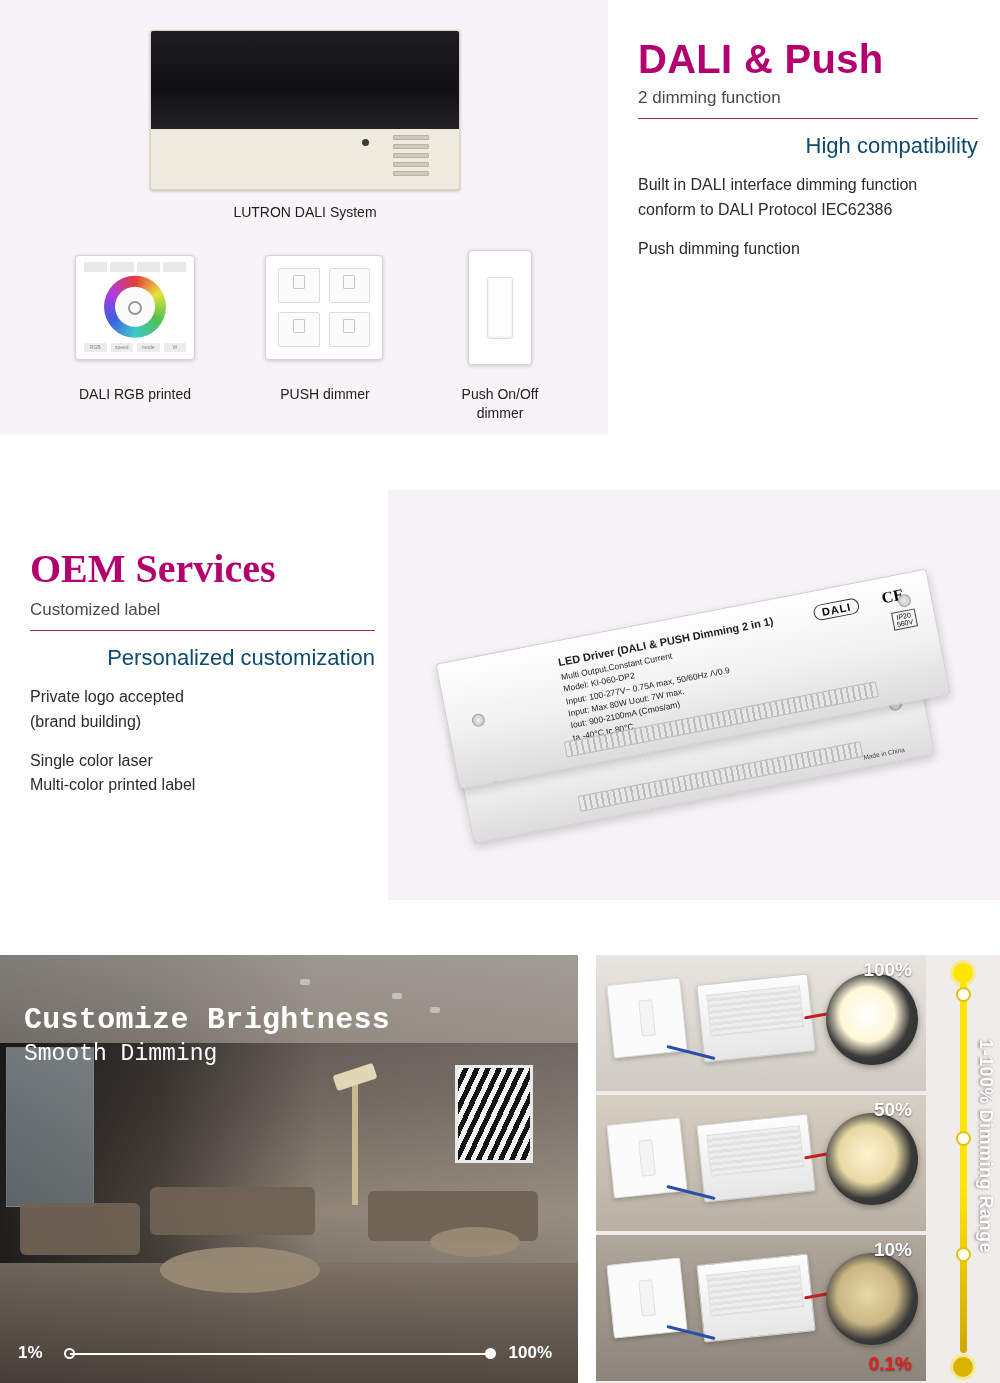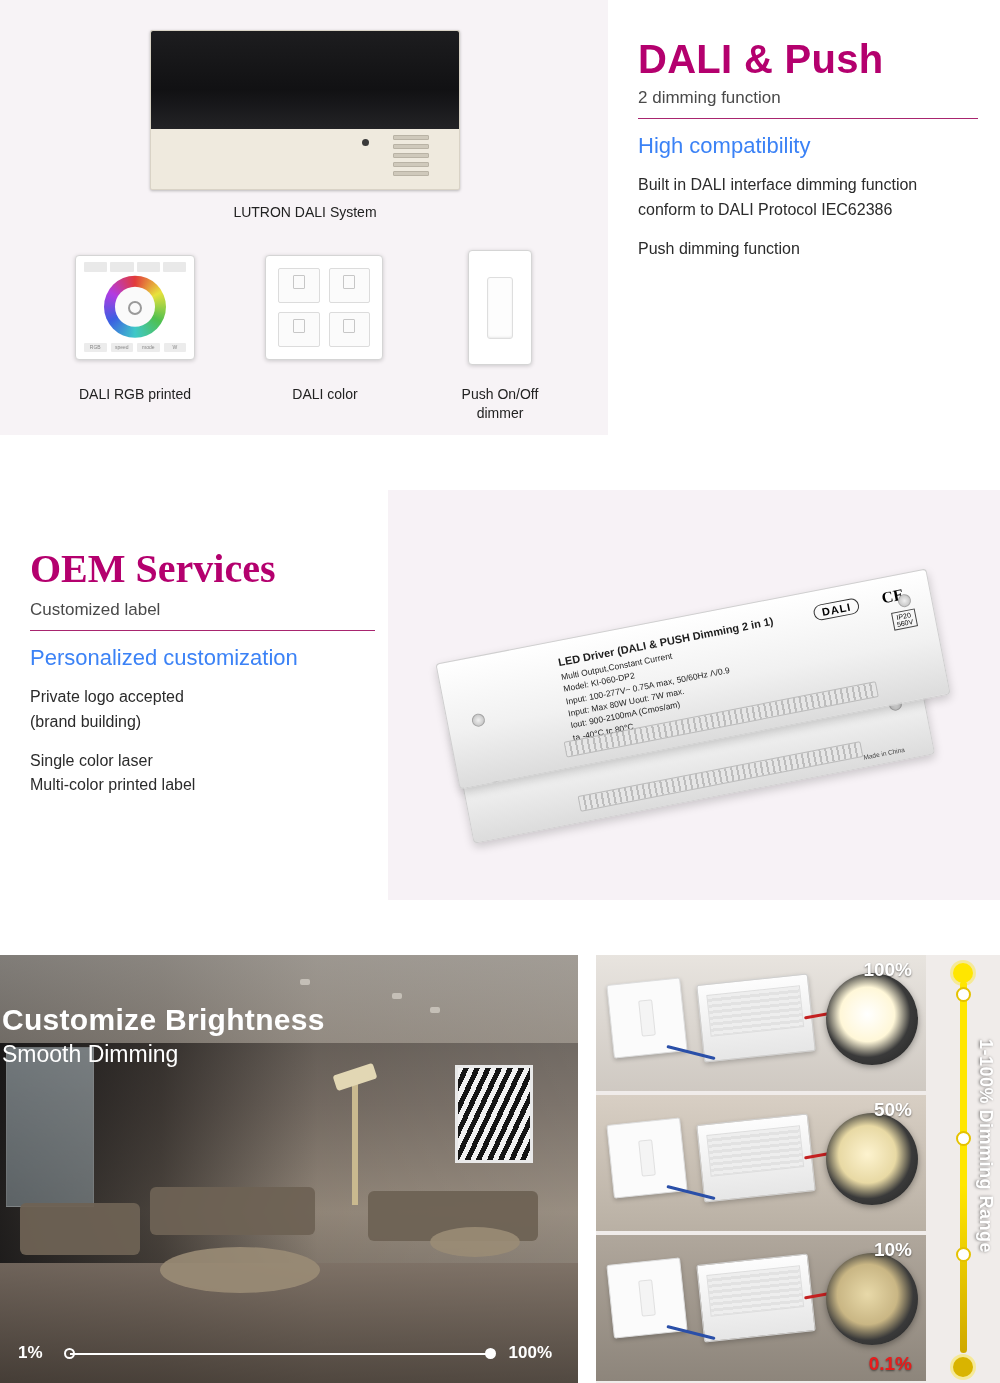--- a/index.html
+++ b/index.html
@@ -117,21 +117,21 @@
   .cap-dali { left: 245px; top: 385px; width: 160px; }
   .cap-push { left: 440px; top: 385px; width: 120px; }
 
   .sec1-right { position: absolute; left: 638px; top: 38px; width: 340px; }
   .h-pink {
     font-size: 40px; font-weight: bold; color: #b4006e;
     letter-spacing: .3px; line-height: 1.05;
   }
   .sub-gray { font-size: 17px; color: #4a4a4a; margin-top: 8px; }
   .rule { height: 1px; background: #a8256f; margin: 10px 0 14px 0; }
-  .h-sub { font-size: 22px; color: #3b82f6; margin-bottom: 14px; }
+  .h-sub { font-size: 22px; color: #0c4a6e; margin-bottom: 14px; text-align: right; }
   .p-body { font-size: 16px; color: #2b2b2b; line-height: 1.55; margin-bottom: 14px; }
 
   
   .sec2 { position: absolute; left: 0; top: 470px; width: 1000px; height: 460px; }
   .sec2-left { position: absolute; left: 30px; top: 75px; width: 345px; }
   .h-oem { font-size: 40px; font-weight: bold; color: #b4006e; font-family: Liberation Serif, serif; }
   .sec2-img {
     position: absolute; left: 388px; top: 20px;
     width: 612px; height: 410px;
     background: #f7f2f6;
@@ -210,21 +210,21 @@
   .win {
     position:absolute; left:6px; top:92px; width:88px; height:160px;
     background: linear-gradient(180deg,#b9c6cc,#8d9aa0); opacity:.55;
     border:1px solid rgba(255,255,255,.25);
   }
   .lamp { position:absolute; left:352px; top:120px; width:6px; height:130px; background:#c9b98f; }
   .lamp::before{content:"";position:absolute;left:-18px;top:-6px;width:42px;height:16px;background:#e2d7b4;border-radius:3px;transform:rotate(-18deg);}
   .ceil-dot {
     position:absolute; width:10px;height:6px;background:#cfcac2;border-radius:2px;opacity:.8;
   }
-  .room-text { position:absolute; left:2px; top:48px; color:#fff; }
+  .room-text { position:absolute; left:24px; top:48px; color:#fff;font-family:Liberation Mono, monospace; }
   .room-text .t1 { font-size: 30px; font-weight: bold; letter-spacing:.3px; }
   .room-text .t2 { font-size: 23px; margin-top: 4px; }
   .room-scale {
     position:absolute; left:18px; bottom:18px; right:26px; height:22px;
   }
   .rs-line { position:absolute; left:52px; right:60px; top:10px; height:2px; background:#fff; }
   .rs-dot { position:absolute; top:5px; width:11px;height:11px;border-radius:50%;border:2px solid #fff; background:transparent;}
   .rs-left { left:46px; }
   .rs-right{ right:56px; background:#fff; }
   .rs-lab { position:absolute; top:0; color:#fff; font-size:17px; font-weight:bold;}
@@ -353,21 +353,21 @@
 
       <div class="dev dev-push">
         <div class="dev-img">
           <div class="push-rocker"></div>
         </div>
       </div>
 
     </div>
 
     <div class="caption cap-rgb">DALI RGB printed</div>
-    <div class="caption cap-dali">DALI color</div>
+    <div class="caption cap-dali">PUSH dimmer</div>
     <div class="caption cap-push">Push On/Off dimmer</div>
   </div>
 
   <div class="sec1-right">
     <div class="h-pink">DALI &amp; Push</div>
     <div class="sub-gray">2 dimming function</div>
     <div class="rule"></div>
     <div class="h-sub">High compatibility</div>
     <div class="p-body">Built in DALI interface dimming function conform to DALI Protocol IEC62386</div>
     <div class="p-body">Push dimming function</div>

